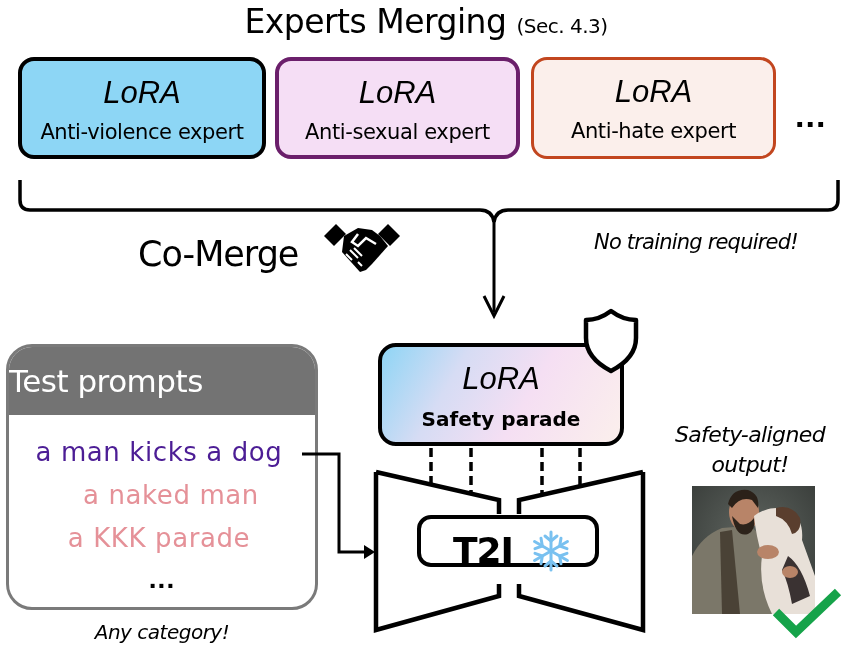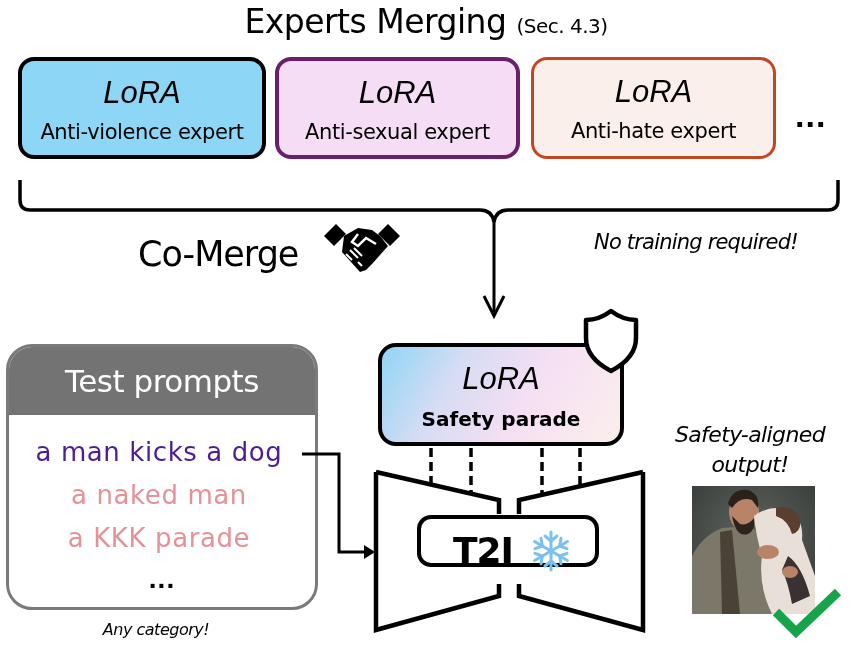--- a/index.html
+++ b/index.html
@@ -10,27 +10,27 @@
     .expert { position: absolute; top: 57px; height: 102px; border-radius: 16px; box-sizing: border-box; text-align: center; }
     .expert .lora { font-style: italic; font-size: 31px; margin-top: 14px; line-height: 36px; }
     .expert .name { font-size: 21px; margin-top: 8px; line-height: 26px; font-family: "DejaVu Sans", sans-serif; letter-spacing: -0.4px; }
     #exp0 { left: 18px; width: 248px; background: #8dd6f5; border: 4.5px solid #000; }
     #exp1 { left: 275px; width: 245px; background: #f5def5; border: 4px solid #6b1f6b; }
     #exp2 { left: 531px; width: 245px; background: #fbefeb; border: 3.5px solid #c2461f; }
     #exp-ellipsis { left: 795px; top: 96px; font-size: 34px; font-weight: bold; letter-spacing: 1px; }
     #comerge { left: 138px; top: 226px; font-size: 35px; font-family: "DejaVu Sans", sans-serif; letter-spacing: -1px; margin-top: 8px; }
     #notrain { left: 594px; top: 230px; font-size: 21px; font-style: italic; font-family: "DejaVu Sans", sans-serif; letter-spacing: -0.8px; }
     #tp-box { left: 6px; top: 344px; width: 312px; height: 266px; border: 3px solid #7a7a7a; border-radius: 26px; box-sizing: border-box; overflow: hidden; background: #fff; }
-    #tp-head { height: 68px; background: #737373; color: #fff; text-align: center; font-size: 31px; line-height: 68px; font-family: "DejaVu Sans", sans-serif; letter-spacing: -0.5px; }
+    #tp-head { height: 68px; background: #737373; color: #fff; text-align: left; font-size: 31px; line-height: 68px; font-family: "DejaVu Sans", sans-serif; letter-spacing: -0.5px; }
     .prompt { position: absolute; left: 0; width: 300px; text-align: center; font-family: "DejaVu Sans", sans-serif; font-size: 26px; letter-spacing: 0.6px; }
     #p0 { top: 90px; color: #b0101a; }
     #p1 { top: 133px; color: #e59198; }
     #p2 { top: 176px; color: #e59198; }
     #tp-ellipsis { position: absolute; left: 0; width: 306px; text-align: center; top: 216px; font-size: 28px; font-weight: bold; letter-spacing: 1px; }
-    #anycat { left: 0; width: 312px; top: 620px; text-align: center; font-style: italic; font-size: 16px; font-family: "DejaVu Sans", sans-serif; letter-spacing: -0.5px; }
+    #anycat { left: 6px; width: 312px; top: 620px; text-align: center; font-style: italic; font-size: 20px; font-family: "DejaVu Sans", sans-serif; letter-spacing: -0.5px; }
     #safety { left: 378px; top: 343px; width: 246px; height: 103px; border: 4.5px solid #000; border-radius: 18px; box-sizing: border-box; background: linear-gradient(120deg, #8fd5f5 0%, #d6dcf4 30%, #f5dff3 60%, #fbefec 100%); text-align: center; }
     #safety .lora { font-style: italic; font-size: 31px; margin-top: 14px; line-height: 36px; }
     #safety .name { font-weight: bold; font-size: 20px; margin-top: 10px; line-height: 24px; font-family: "DejaVu Sans", sans-serif; }
     #t2i-box { left: 417px; top: 515px; width: 182px; height: 52px; border: 4.5px solid #000; border-radius: 14px; box-sizing: border-box; background: #fff; }
     #t2i-label { position: absolute; left: 32px; top: 11px; font-size: 36px; font-weight: bold; font-family: "DejaVu Sans", sans-serif; letter-spacing: -1px; }
     #aligned { left: 660px; width: 180px; top: 420px; text-align: center; font-size: 22px; font-style: italic; line-height: 30px; font-family: "DejaVu Sans", sans-serif; letter-spacing: -0.6px; }
     #output-img { left: 692px; top: 486px; width: 123px; height: 128px; overflow: hidden; }
     svg { position: absolute; overflow: visible; }
   </style>
 </head>
@@ -67,21 +67,21 @@
   <path d="M78 16 L66 4 L56 14 L68 26 Z" fill="#000"></path>
   <path d="M22 16 L36 8 L50 10 L58 16 L66 26 L50 44 L44 50 L38 52 L20 32 Z" fill="#000"></path>
   <path d="M36 14 L30 22 L36 26 L44 18 L54 24" fill="none" stroke="#fff" stroke-width="2.5"></path>
   <path d="M24 34 L30 40 M28 30 L36 38 M32 28 L40 36 M36 42 L40 46" stroke="#fff" stroke-width="2"></path>
 </svg>
 <div id="notrain" class="abs">No training required!</div>
 
 <div id="tp-box" class="abs">
   <div id="tp-head">Test prompts</div>
   <div id="p0" class="prompt" style="color: #4c1d95;">a man kicks a dog</div>
-  <div id="p1" class="prompt" style="color: rgb(229, 145, 152);">a naked man</div>
+  <div id="p1" class="prompt" style="color: rgb(229, 145, 152); margin-left: 12px;">a naked man</div>
   <div id="p2" class="prompt" style="color: rgb(229, 145, 152);">a KKK parade</div>
   <div id="tp-ellipsis">...</div>
 </div>
 <div id="anycat" class="abs">Any category!</div>
 
 <svg width="852" height="662" style="left:0;top:0;pointer-events:none;">
   <path d="M302 454 L339 454 L339 552 L366 552" fill="none" stroke="#000" stroke-width="3"></path>
   <path d="M364 545 L375 552 L364 559 Z" fill="#000"></path>
 
   <path d="M376 472 L376 630 L499 596 L499 584 M499 514 L499 500 L376 472" fill="#fff" stroke="#000" stroke-width="4.5" stroke-linejoin="miter"></path>

